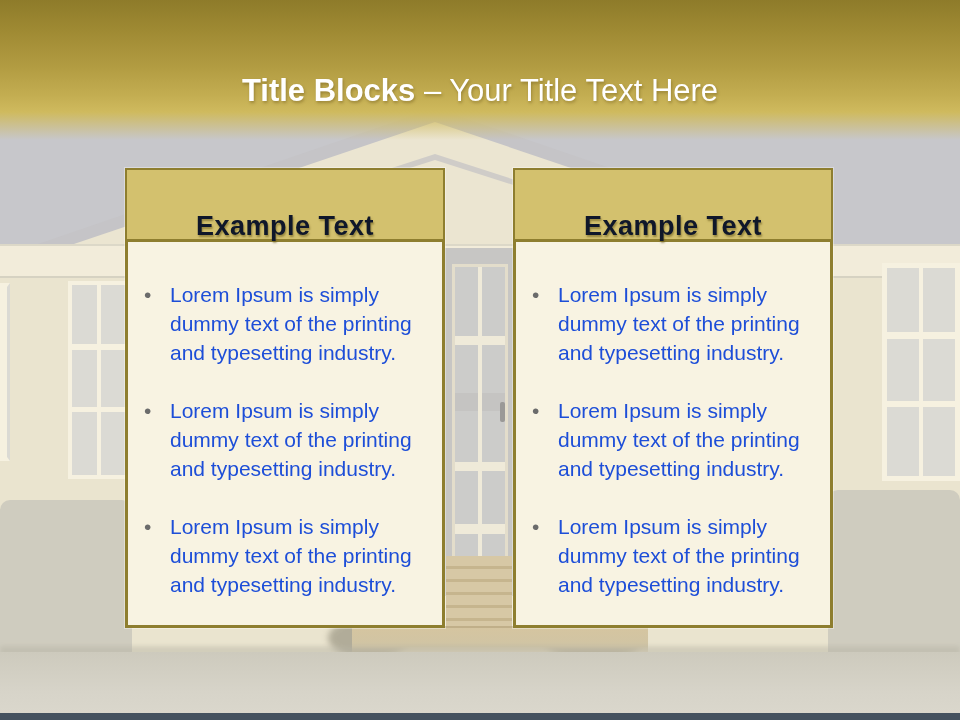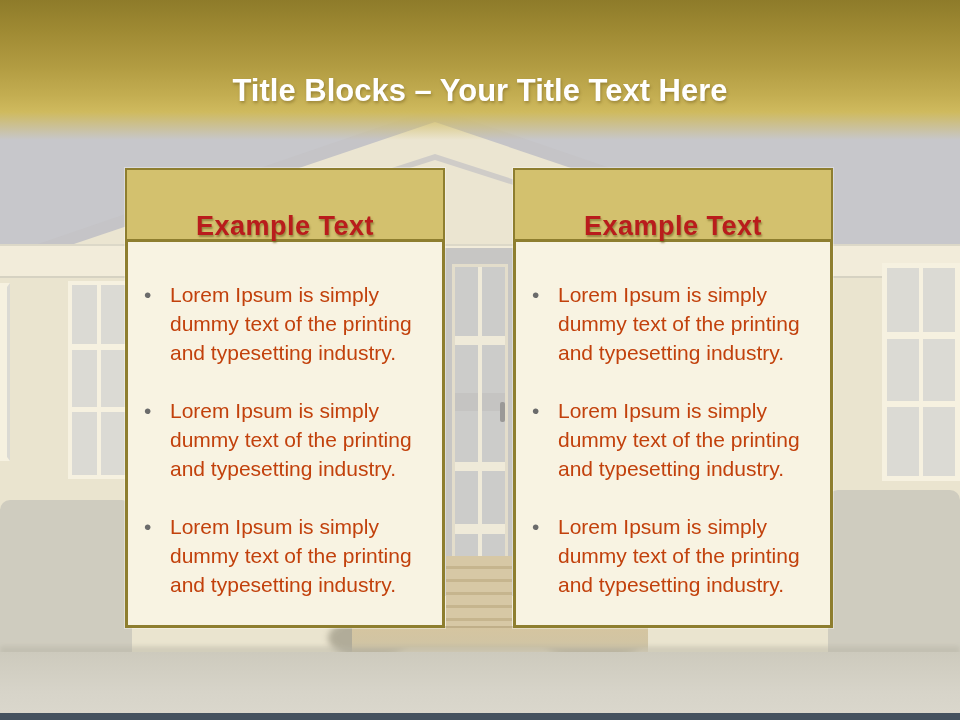--- a/index.html
+++ b/index.html
@@ -47,33 +47,33 @@
   .hedge-shadow{left:0;top:646px;width:960px;height:10px;background:#b5b2a3;opacity:.45;filter:blur(2px);}
   .grass{left:0;top:652px;width:960px;height:68px;
     background:linear-gradient(180deg,#cdcabd,#d7d4c9 60%,#dbd8cd);}
 
   
   .gold-band{left:0;top:0;width:960px;height:140px;
     background:linear-gradient(180deg,#8e7b2a 0%,#9f8a33 22%,#b29c42 48%,#c3ad51 68%,#cfba5e 80%,rgba(207,186,94,0) 100%);}
   .title{left:0;top:52px;width:960px;text-align:center;color:#ffffff;
     font-size:31px;line-height:36px;text-shadow:1px 2px 3px rgba(80,60,10,.35);}
   .title .t-bold{position:static;font-weight:700;}
-  .title .t-rest{position:static;font-weight:700;text-align:right;}
+  .title .t-rest{position:static;font-weight:400;text-align:right;}
 
   
   .block{top:168px;width:320px;height:460px;border:3px solid #8e7e2f;background:#f8f3e2;
     box-shadow:0 0 0 1px rgba(255,255,255,.35);}
   .block-left{left:125px;}
   .block-right{left:513px;}
   .block-header{position:absolute;left:-1px;top:-1px;width:316px;height:72px;background:#d3c16e;
     border-bottom:3px solid #8e7e2f;display:flex;align-items:center;justify-content:center;}
-  .block-header span{position:static;color:#b91c1c;font-weight:700;font-size:27px;letter-spacing:.5px;
+  .block-header span{position:static;color:#0f172a;font-weight:700;font-size:27px;letter-spacing:.5px;
     text-shadow:1px 2px 2px rgba(100,85,25,.55);margin-top:44px;}
   .bullets{position:absolute;left:0;top:75px;width:314px;margin:0;padding:34px 14px 0 42px;list-style:none;}
-  .bullets li{position:relative;max-width:250px;margin:0 0 29px 0;color:#c2410c;
+  .bullets li{position:relative;max-width:250px;margin:0 0 29px 0;color:#1d4ed8;
     font-size:21px;line-height:29px;}
   .bullets li::before{content:"\2022";position:absolute;left:-26px;top:0;color:#6b6b6b;}
 
   
   .bottom-bar{left:0;bottom:0;width:960px;height:7px;background:#45525f;}
 </style>
 </head>
 <body>
 
 <div class="slide">

